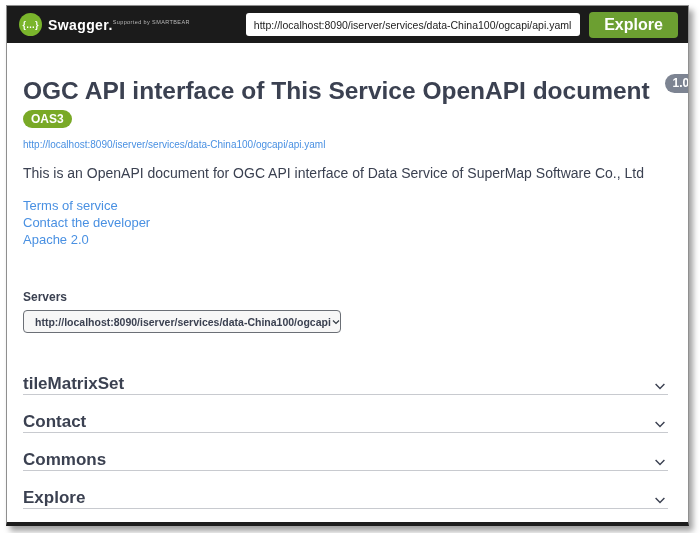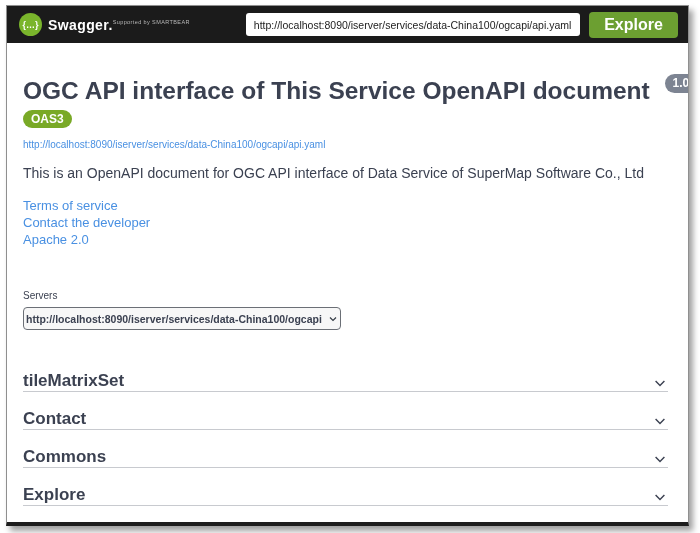--- a/index.html
+++ b/index.html
@@ -73,27 +73,27 @@
   }
   .description { margin-top: 13px; font-size: 14px; color: var(--text-dark, #3b4151); }
   .info-links { margin-top: 16px; display: flex; flex-direction: column; }
   .info-links a {
     color: var(--link-blue, #4990e2); font-size: 13px; line-height: 17px;
     text-decoration: none; cursor: pointer; align-self: flex-start;
   }
 
   
   .servers { margin-top: 42px; }
-  .servers-label { display: block; font-size: 10px; font-weight: normal; color: var(--text-dark, #3b4151); }
+  .servers-label { display: block; font-size: 12px; font-weight: bold; color: var(--text-dark, #3b4151); }
   .server-select {
     margin-top: 6px; width: 318px; height: 23px;
     background: #f7f7f7;
     border: 1.5px solid #6b6f76; border-radius: 4px;
     display: flex; align-items: center;
-    padding: 0 2px;
+    padding: 0 11px;
     cursor: pointer;
   }
   .server-select-value { font-size: 10.5px; font-weight: bold; color: var(--text-dark, #3b4151); white-space: nowrap; }
   .select-chevron { margin-left: auto; display: flex; align-items: center; }
 
   
   .tags { margin-top: 24px; }
   .opblock-tag {
     height: 38px;
     display: flex; align-items: flex-end; justify-content: space-between;

